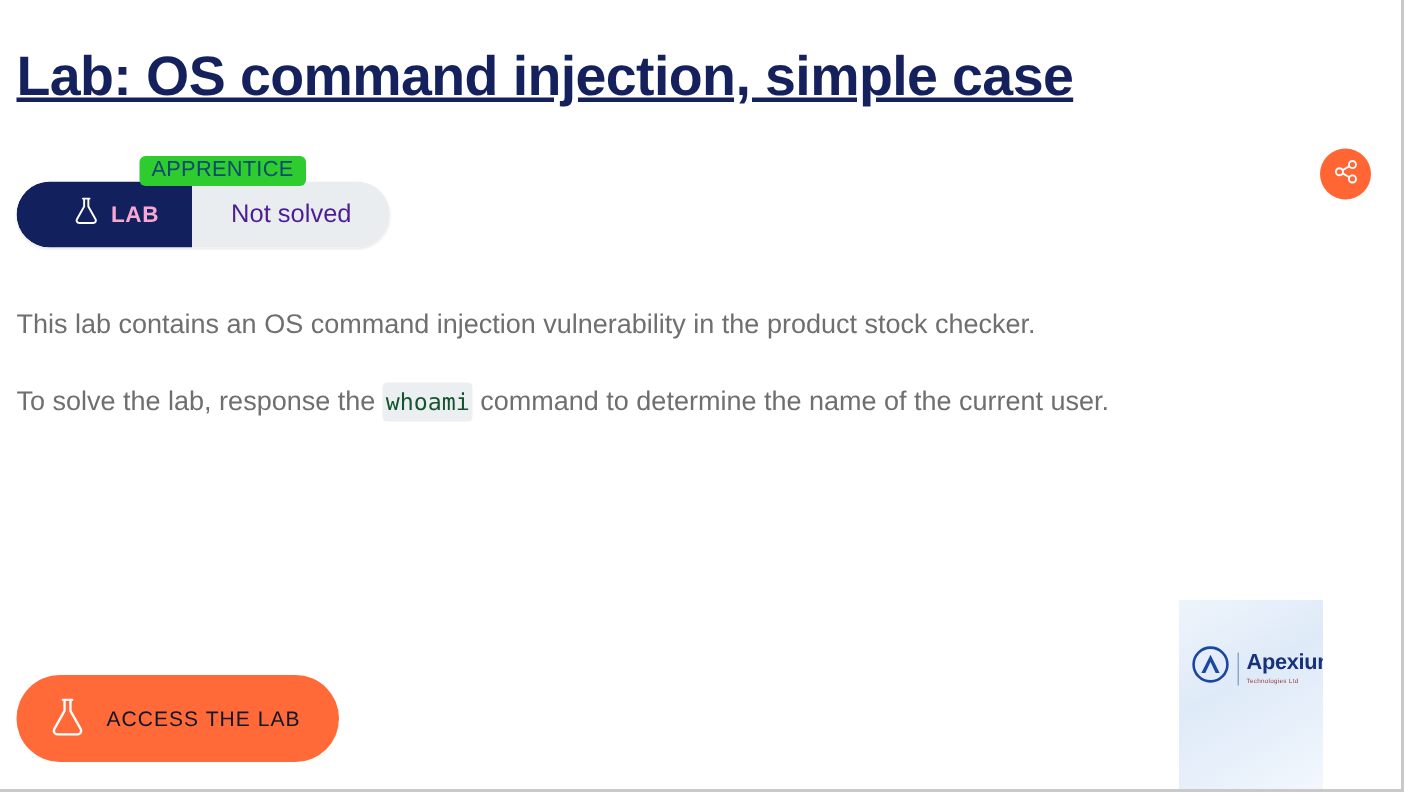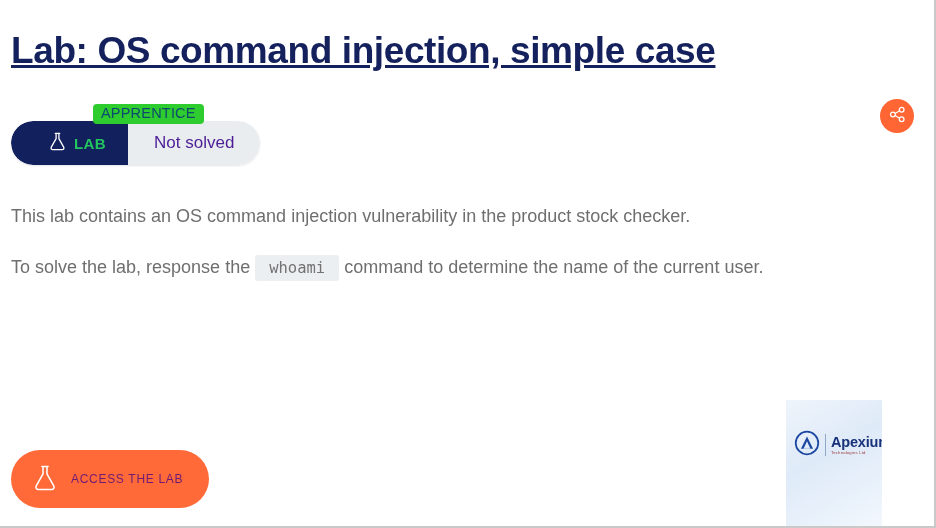--- a/index.html
+++ b/index.html
@@ -77,21 +77,21 @@
     background: #12205e;
     display: flex;
     align-items: center;
     gap: 8px;
     padding: 0 22px 0 38px;
     border-top-left-radius: 22px;
     border-bottom-left-radius: 22px;
   }
   .pill-lab .flask-ico { display: block; }
   .pill-lab-label {
-    color: #22c55e;
+    color: #f9a8d4;
     font-size: 15px;
     font-weight: bold;
     letter-spacing: 0.4px;
   }
   .pill-status {
     background: #e9edf0;
     display: flex;
     align-items: center;
     padding: 0 26px;
     border-top-right-radius: 22px;
@@ -130,43 +130,43 @@
   .content p {
     margin: 0 0 22px 0;
     font-size: 18px;
     line-height: 1.62;
     color: #6f6f6f;
   }
   code.inline-code {
     font-family: "DejaVu Sans Mono", "Liberation Mono", monospace;
     font-size: 15.5px;
     background: #eceff1;
-    color: #737373;
-    padding: 4px 14px;
+    color: #14532d;
+    padding: 4px 2px;
     border-radius: 3px;
   }
 
   
   .access-btn {
     position: absolute;
     left: 11px;
     top: 450px;
     display: flex;
     align-items: center;
     gap: 14px;
     background: #ff6a38;
     border: none;
     border-radius: 30px;
     height: 58px;
     padding: 0 26px 0 22px;
     cursor: pointer;
   }
   .access-btn-label {
-    color: #701a75;
-    font-size: 12px;
+    color: #0f172a;
+    font-size: 14px;
     letter-spacing: 0.7px;
   }
 
   
   .sponsor {
     position: absolute;
     left: 786px;
     top: 400px;
     width: 96px;
     height: 128px;

